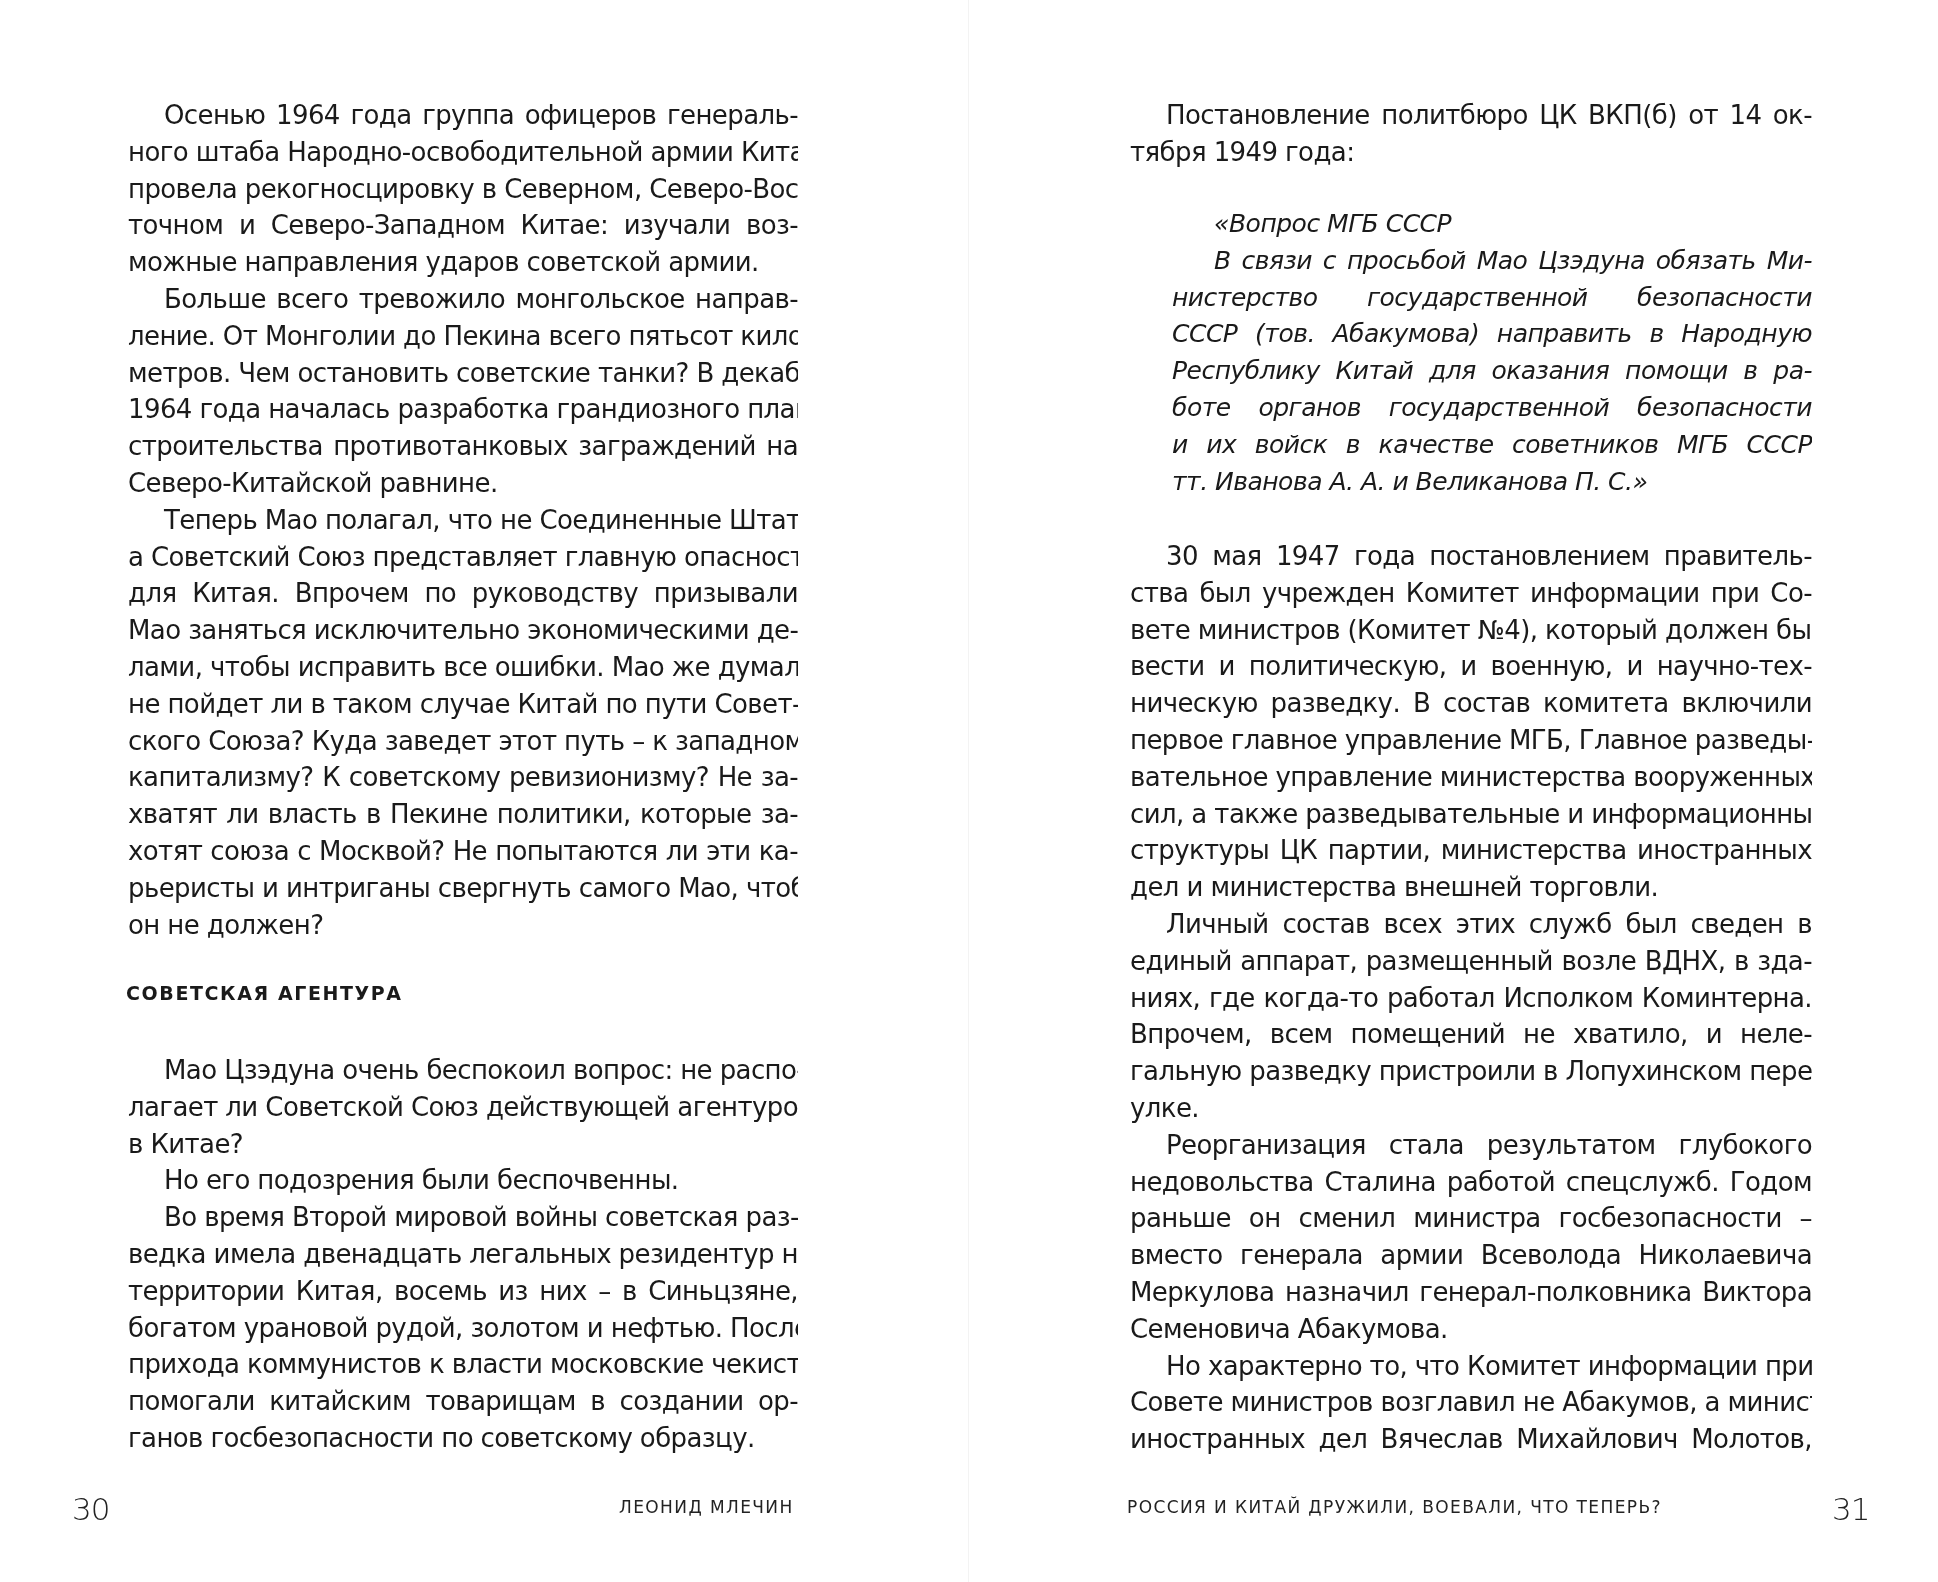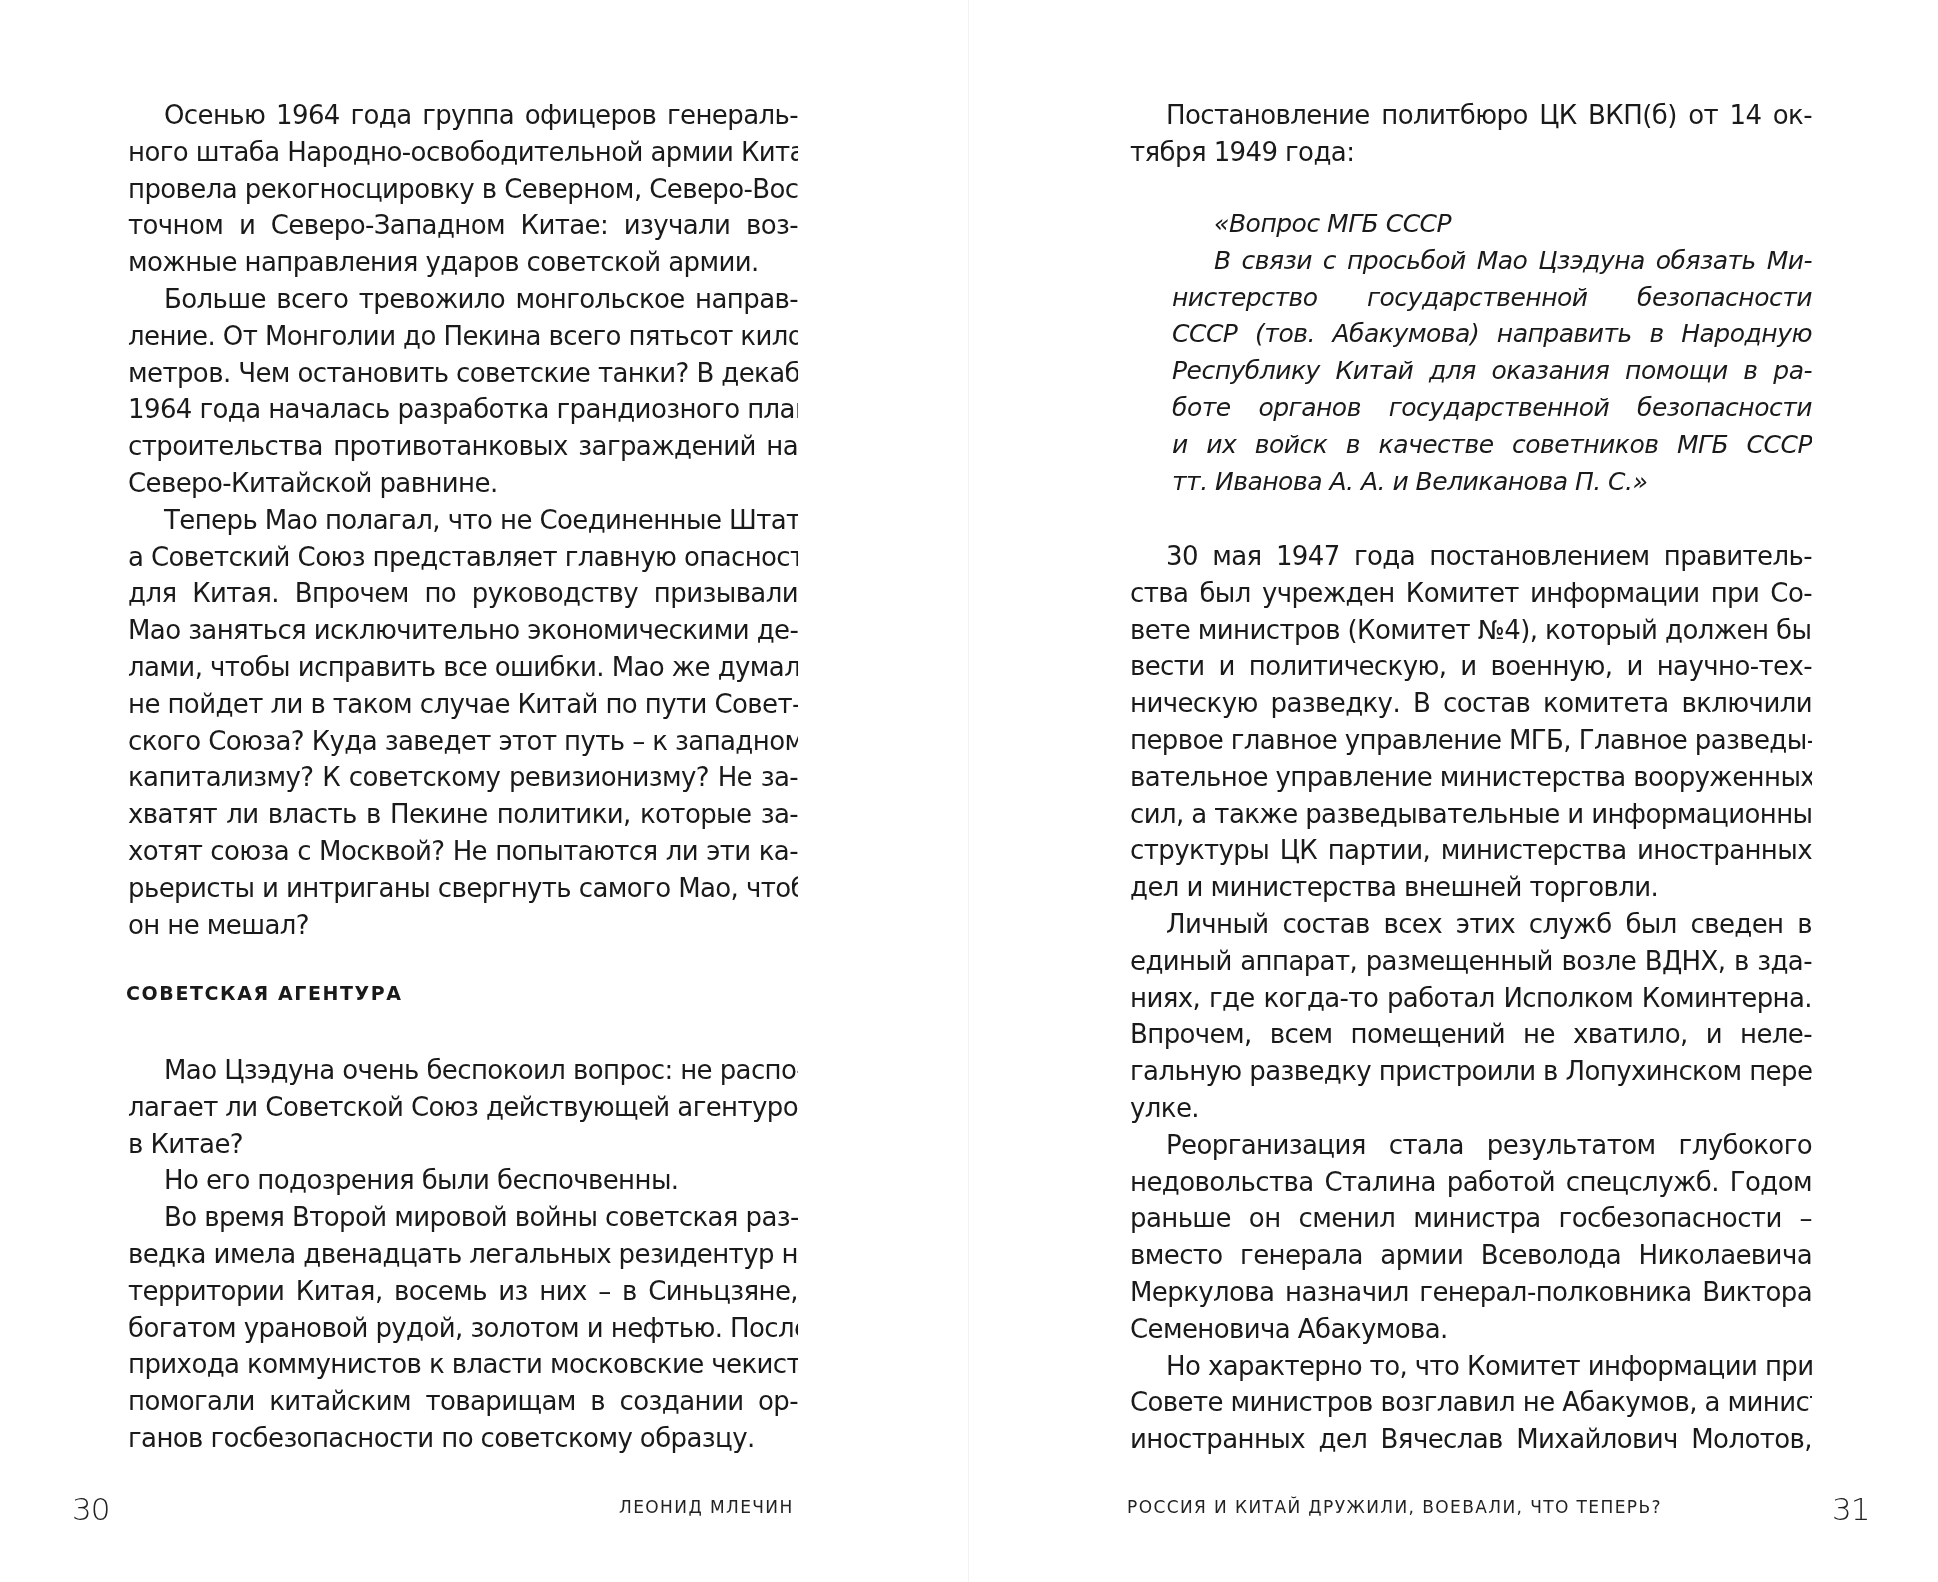--- a/index.html
+++ b/index.html
@@ -71,21 +71,21 @@
       <span class="line">а Советский Союз представляет главную опасность</span>
       <span class="line">для Китая. Впрочем по руководству призывали</span>
       <span class="line">Мао заняться исключительно экономическими де-</span>
       <span class="line">лами, чтобы исправить все ошибки. Мао же думал:</span>
       <span class="line">не пойдет ли в таком случае Китай по пути Совет-</span>
       <span class="line">ского Союза? Куда заведет этот путь – к западному</span>
       <span class="line">капитализму? К советскому ревизионизму? Не за-</span>
       <span class="line">хватят ли власть в Пекине политики, которые за-</span>
       <span class="line">хотят союза с Москвой? Не попытаются ли эти ка-</span>
       <span class="line">рьеристы и интриганы свергнуть самого Мао, чтобы</span>
-      <span class="line last">он не мешал?</span>
+      <span class="line last">он не должен?</span>
     </div>
   </div>
 
   <div class="heading">СОВЕТСКАЯ АГЕНТУРА</div>
 
   <div class="col col-left" style="top:1052px">
     <div class="para">
       <span class="line indent">Мао Цзэдуна очень беспокоил вопрос: не распо-</span>
       <span class="line">лагает ли Советской Союз действующей агентурой</span>
       <span class="line last">в Китае?</span>

